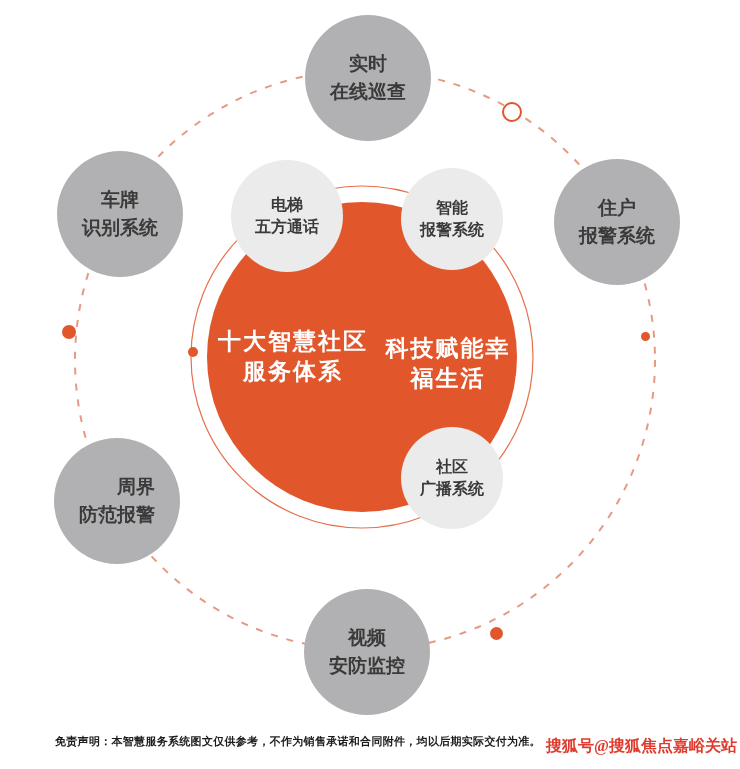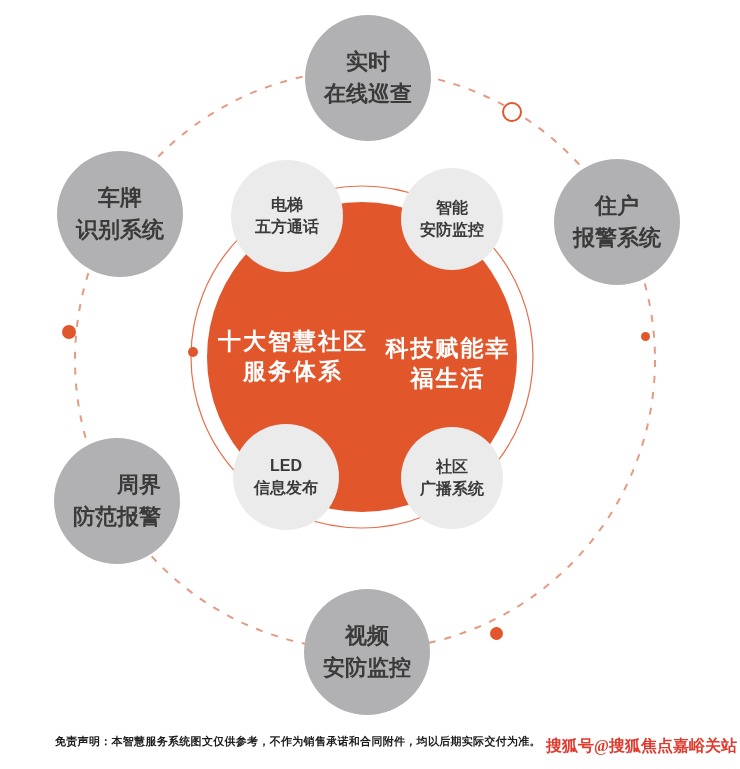--- a/index.html
+++ b/index.html
@@ -39,21 +39,21 @@
   .node{
     position:absolute;border-radius:50%;
     display:flex;align-items:center;justify-content:center;
     text-align:center;z-index:3;
   }
   .node .node-label{
     white-space:pre-line;font-weight:bold;color:var(--text-dark);
     line-height:1.45;
   }
   .node.outer{width:126px;height:126px;background:var(--outer-gray);}
-  .node.outer .node-label{font-size:22px;}
+  .node.outer .node-label{font-size:19px;}
   .node.inner{background:var(--inner-gray);}
   .node.inner .node-label{font-size:16px;line-height:1.4;}
 
   .dot{
     position:absolute;border-radius:50%;
     background:var(--accent-orange);z-index:4;
   }
   .dot.hollow{background:#ffffff;border:2.5px solid var(--accent-orange);}
   .disclaimer{
     position:absolute;left:55px;top:734px;
@@ -81,25 +81,21 @@
     <div class="center-line">十大智慧社区服务体系</div>
     <div class="center-line">科技赋能幸福生活</div>
   </div>
 
   <div class="node inner" style="left:231px;top:160px;width:112px;height:112px;">
     <span class="node-label">电梯
 五方通话</span>
   </div>
   <div class="node inner" style="left:401px;top:168px;width:102px;height:102px;">
     <span class="node-label">智能
-安防监控</span>
-  </div>
-  <div class="node inner" style="left:233px;top:424px;width:106px;height:106px;">
-    <span class="node-label">LED
-信息发布</span>
+报警系统</span>
   </div>
   <div class="node inner" style="left:401px;top:427px;width:102px;height:102px;">
     <span class="node-label">社区
 广播系统</span>
   </div>
 
   <div class="node outer" style="left:305px;top:15px;">
     <span class="node-label">实时
 在线巡查</span>
   </div>

